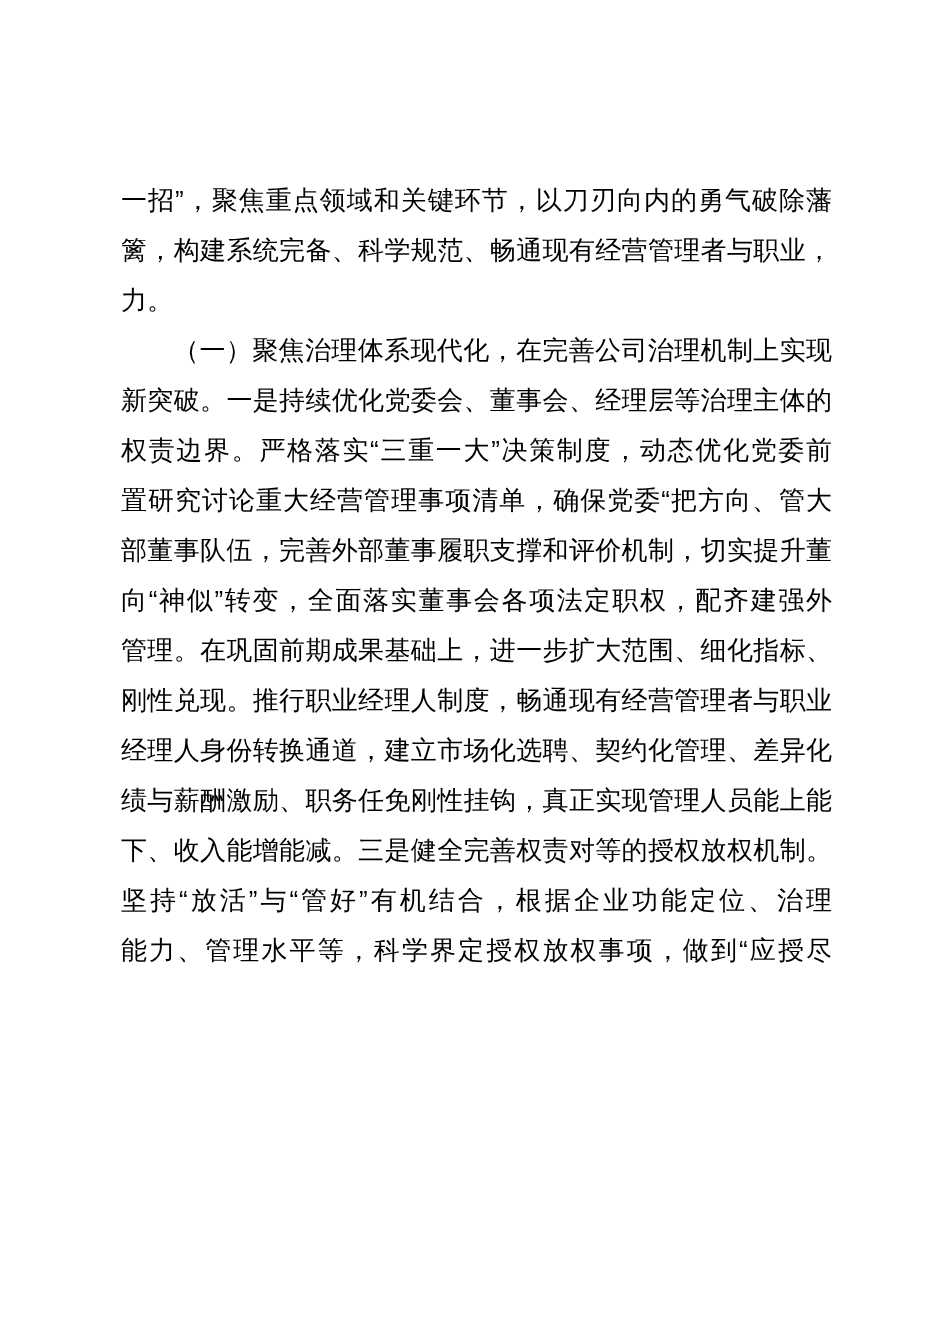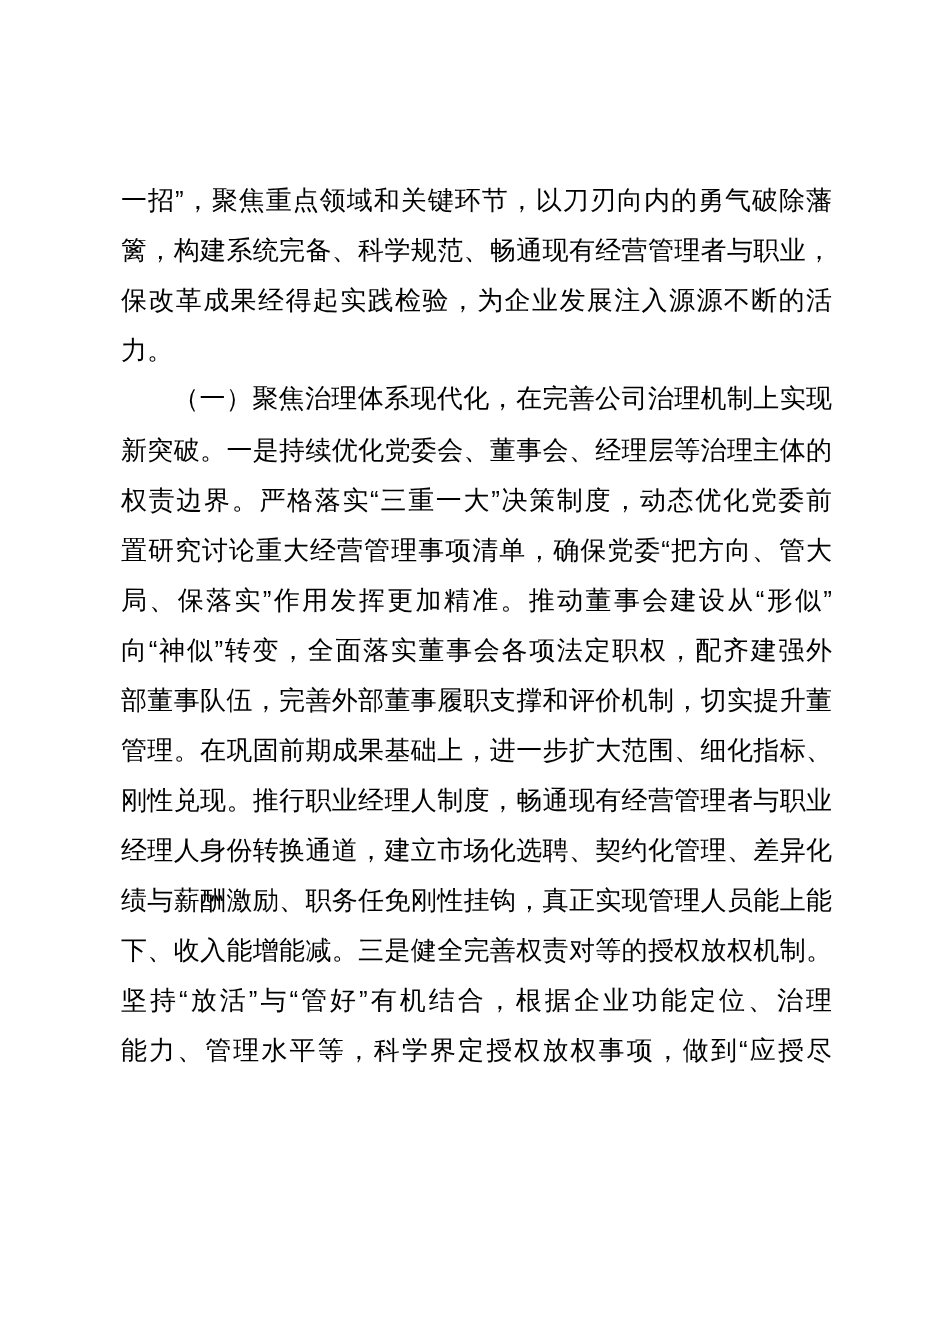--- a/index.html
+++ b/index.html
@@ -31,41 +31,38 @@
     letter-spacing: 0;
     overflow: hidden;
   }
   
   .line.pe {
     text-align-last: left;
   }
   
   .line.ind {
     padding-left: 52px;
-    font-family: Liberation Mono, monospace;
   }
 </style>
 </head>
 <body>
 
 <div class="page">
   <div class="text-block">
 
     <div class="line">一招”，聚焦重点领域和关键环节，以刀刃向内的勇气破除藩</div>
     <div class="line">篱，构建系统完备、科学规范、畅通现有经营管理者与职业，确</div>
-    <div class="line">保改革成果经得起实践检验，为企业发展注入源源不断的活</div>
     <div class="line pe">力。</div>
 
     <div class="line ind">（一）聚焦治理体系现代化，在完善公司治理机制上实现</div>
     <div class="line">新突破。一是持续优化党委会、董事会、经理层等治理主体的</div>
     <div class="line">权责边界。严格落实“三重一大”决策制度，动态优化党委前</div>
     <div class="line">置研究讨论重大经营管理事项清单，确保党委“把方向、管大</div>
-    <div class="line">局、保落实”作用发挥更加精准。推动董事会建设从“形似”</div>
+    <div class="line">部董事队伍，完善外部董事履职支撑和评价机制，切实提升董</div>
     <div class="line">向“神似”转变，全面落实董事会各项法定职权，配齐建强外</div>
-    <div class="line">部董事队伍，完善外部董事履职支撑和评价机制，切实提升董</div>
     <div class="line">管理。在巩固前期成果基础上，进一步扩大范围、细化指标、</div>
     <div class="line">刚性兑现。推行职业经理人制度，畅通现有经营管理者与职业</div>
     <div class="line">经理人身份转换通道，建立市场化选聘、契约化管理、差异化</div>
     <div class="line">绩与薪酬激励、职务任免刚性挂钩，真正实现管理人员能上能</div>
     <div class="line">下、收入能增能减。三是健全完善权责对等的授权放权机制。</div>
     <div class="line">坚持“放活”与“管好”有机结合，根据企业功能定位、治理</div>
     <div class="line">能力、管理水平等，科学界定授权放权事项，做到“应授尽</div>
   </div>
 </div>
 

